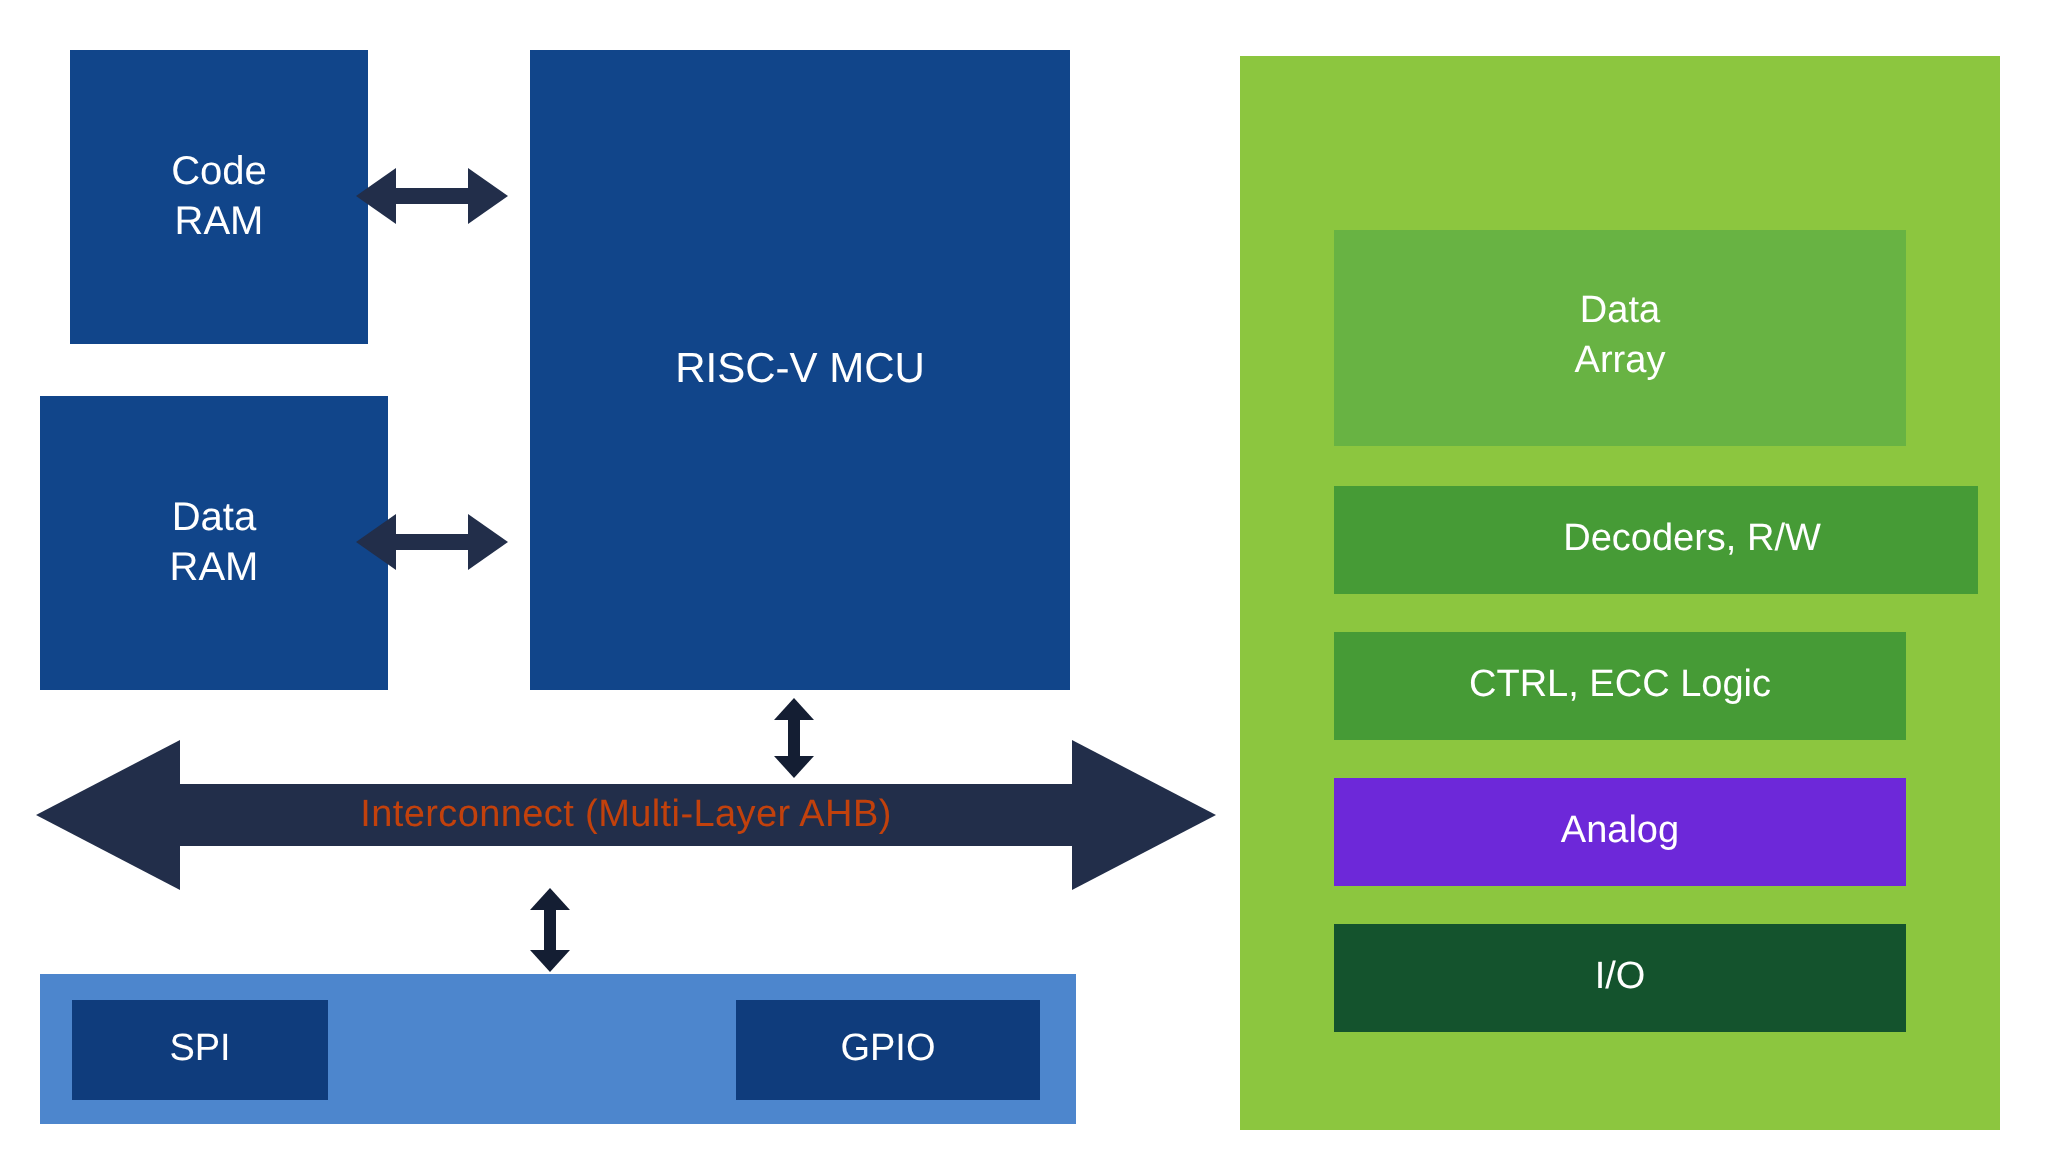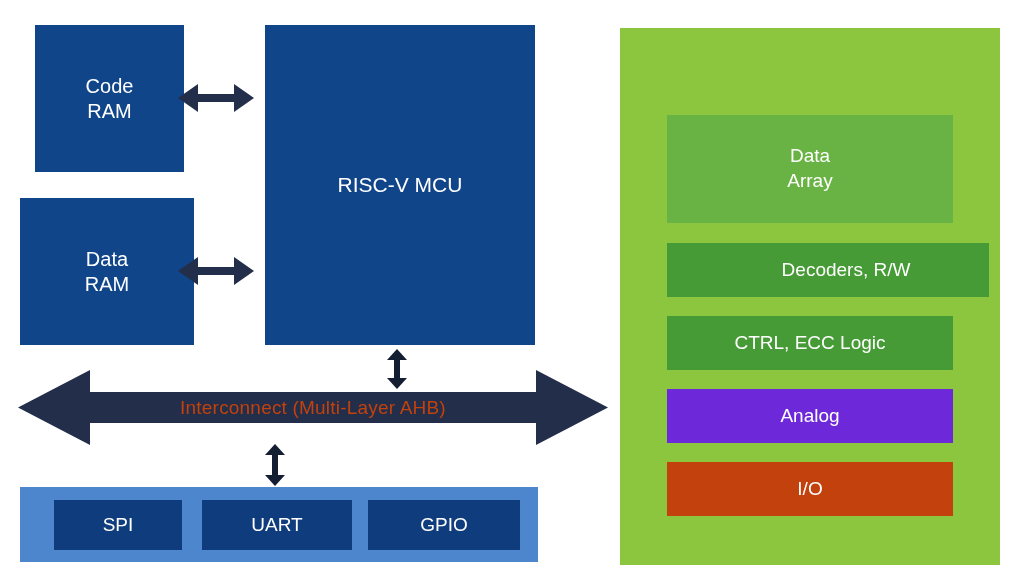--- a/index.html
+++ b/index.html
@@ -29,37 +29,37 @@
 
   
   .v-dbl{position:absolute;}
 
   
   #periph-bar{position:absolute;left:20px;top:487px;width:518px;height:75px;
       background:#4d86cd;}
   .periph{position:absolute;top:500px;height:50px;background:#0f3c7c;
       display:flex;align-items:center;justify-content:center;color:#ffffff;
       font-size:19px;}
-  #periph-0{left:54px;width:128px;}
+  #periph-0{left:36px;width:128px;}
   #periph-1{left:202px;width:150px;}
   #periph-2{left:368px;width:152px;}
 
   
   #reram-module{position:absolute;left:620px;top:28px;width:380px;height:537px;
       background:#8cc63f;}
   #reram-title{position:absolute;left:620px;top:70px;width:380px;
       text-align:center;color:#ffffff;font-size:21px;}
   .sub{position:absolute;left:667px;width:286px;display:flex;align-items:center;
       justify-content:center;color:#ffffff;text-align:center;font-size:19px;
       line-height:1.3;white-space:pre-line;}
   #sub-0{top:115px;height:108px;background:#68b343;}
   #sub-1{top:243px;height:54px;background:#469b36;padding-left:36px;}
   #sub-2{top:316px;height:54px;background:#469b36;}
   #sub-3{top:389px;height:54px;background:#6d28d9;}
-  #sub-4{top:462px;height:54px;background:#c2410c;}
+  #sub-4{top:462px;height:54px;background:#14532d;}
 </style>
 </head>
 <body>
 
 <div id="stage">
 
   <div class="blk navy two-line" id="code-ram">Code
 RAM</div>
 
   <div class="blk navy two-line" id="data-ram">Data
@@ -103,21 +103,20 @@
   <svg class="v-dbl" style="left:261px;top:444px;" width="28" height="42" viewBox="0 0 28 42">
     <g fill="#141e33">
       <rect x="11" y="9" width="6" height="25"></rect>
       <polygon points="14,0 4,11 24,11"></polygon>
       <polygon points="14,42 4,31 24,31"></polygon>
     </g>
   </svg>
 
   <div id="periph-bar"></div>
   <div class="periph" id="periph-0">SPI</div>
-  <div class="periph" id="periph-1">UART</div>
   <div class="periph" id="periph-2">GPIO</div>
 
   <div id="reram-module"></div>
 
   <div class="sub" id="sub-0">Data
 Array</div>
   <div class="sub" id="sub-1">Decoders, R/W</div>
   <div class="sub" id="sub-2">CTRL, ECC Logic</div>
   <div class="sub" id="sub-3">Analog</div>
   <div class="sub" id="sub-4">I/O</div>

